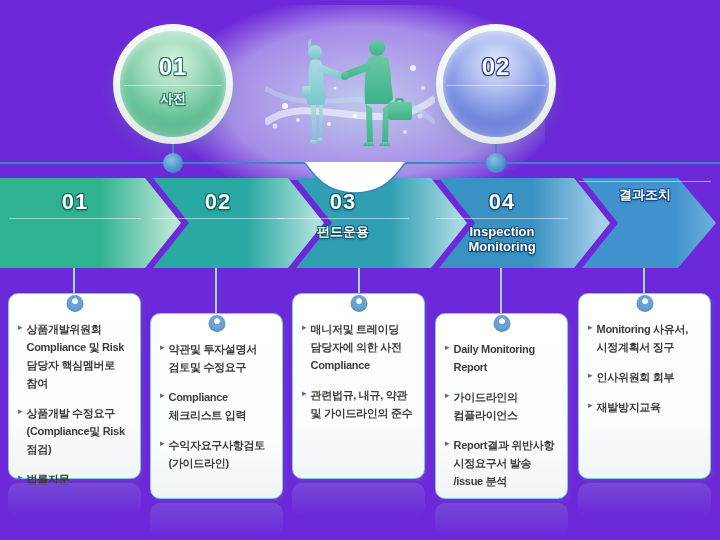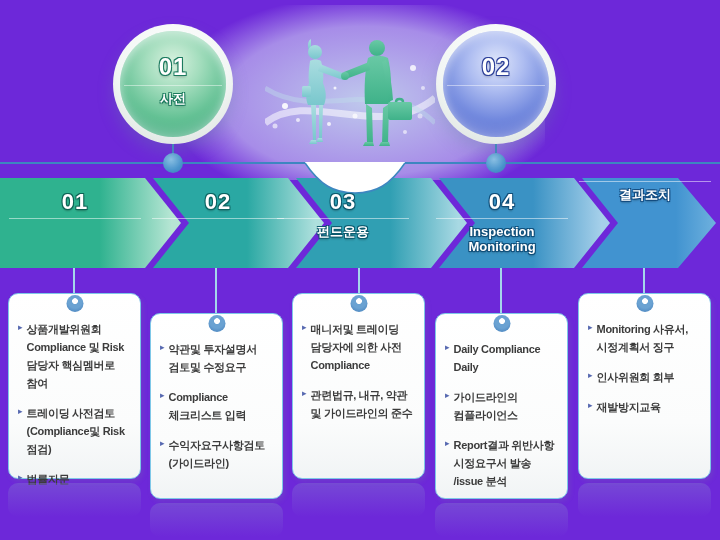--- a/index.html
+++ b/index.html
@@ -237,21 +237,21 @@
 
   <div class="card" style="left:8px;top:293px">
     <span class="donut"></span>
     <ul>
       <li>
           <span class="blt">▸</span>
           <span class="itx">상품개발위원회 Compliance 및 Risk 담당자 핵심멤버로 참여</span>
         </li>
       <li>
           <span class="blt">▸</span>
-          <span class="itx">트레이딩 사전검토 (Compliance및 Risk 점검)</span>
+          <span class="itx">상품개발 수정요구 (Compliance및 Risk 점검)</span>
         </li>
       <li>
           <span class="blt">▸</span>
           <span class="itx">법률자문</span>
         </li>
     </ul>
   </div>
   <div class="card" style="left:150px;top:313px">
     <span class="donut"></span>
     <ul>
@@ -280,21 +280,21 @@
           <span class="blt">▸</span>
           <span class="itx">관련법규, 내규, 약관 및 가이드라인의 준수</span>
         </li>
     </ul>
   </div>
   <div class="card" style="left:435px;top:313px">
     <span class="donut"></span>
     <ul>
       <li>
           <span class="blt">▸</span>
-          <span class="itx">Daily Compliance Daily</span>
+          <span class="itx">Daily Monitoring Report</span>
         </li>
       <li>
           <span class="blt">▸</span>
           <span class="itx">가이드라인의 컴플라이언스</span>
         </li>
       <li>
           <span class="blt">▸</span>
           <span class="itx">Report결과 위반사항 시정요구서 발송 /issue 분석</span>
         </li>
     </ul>

